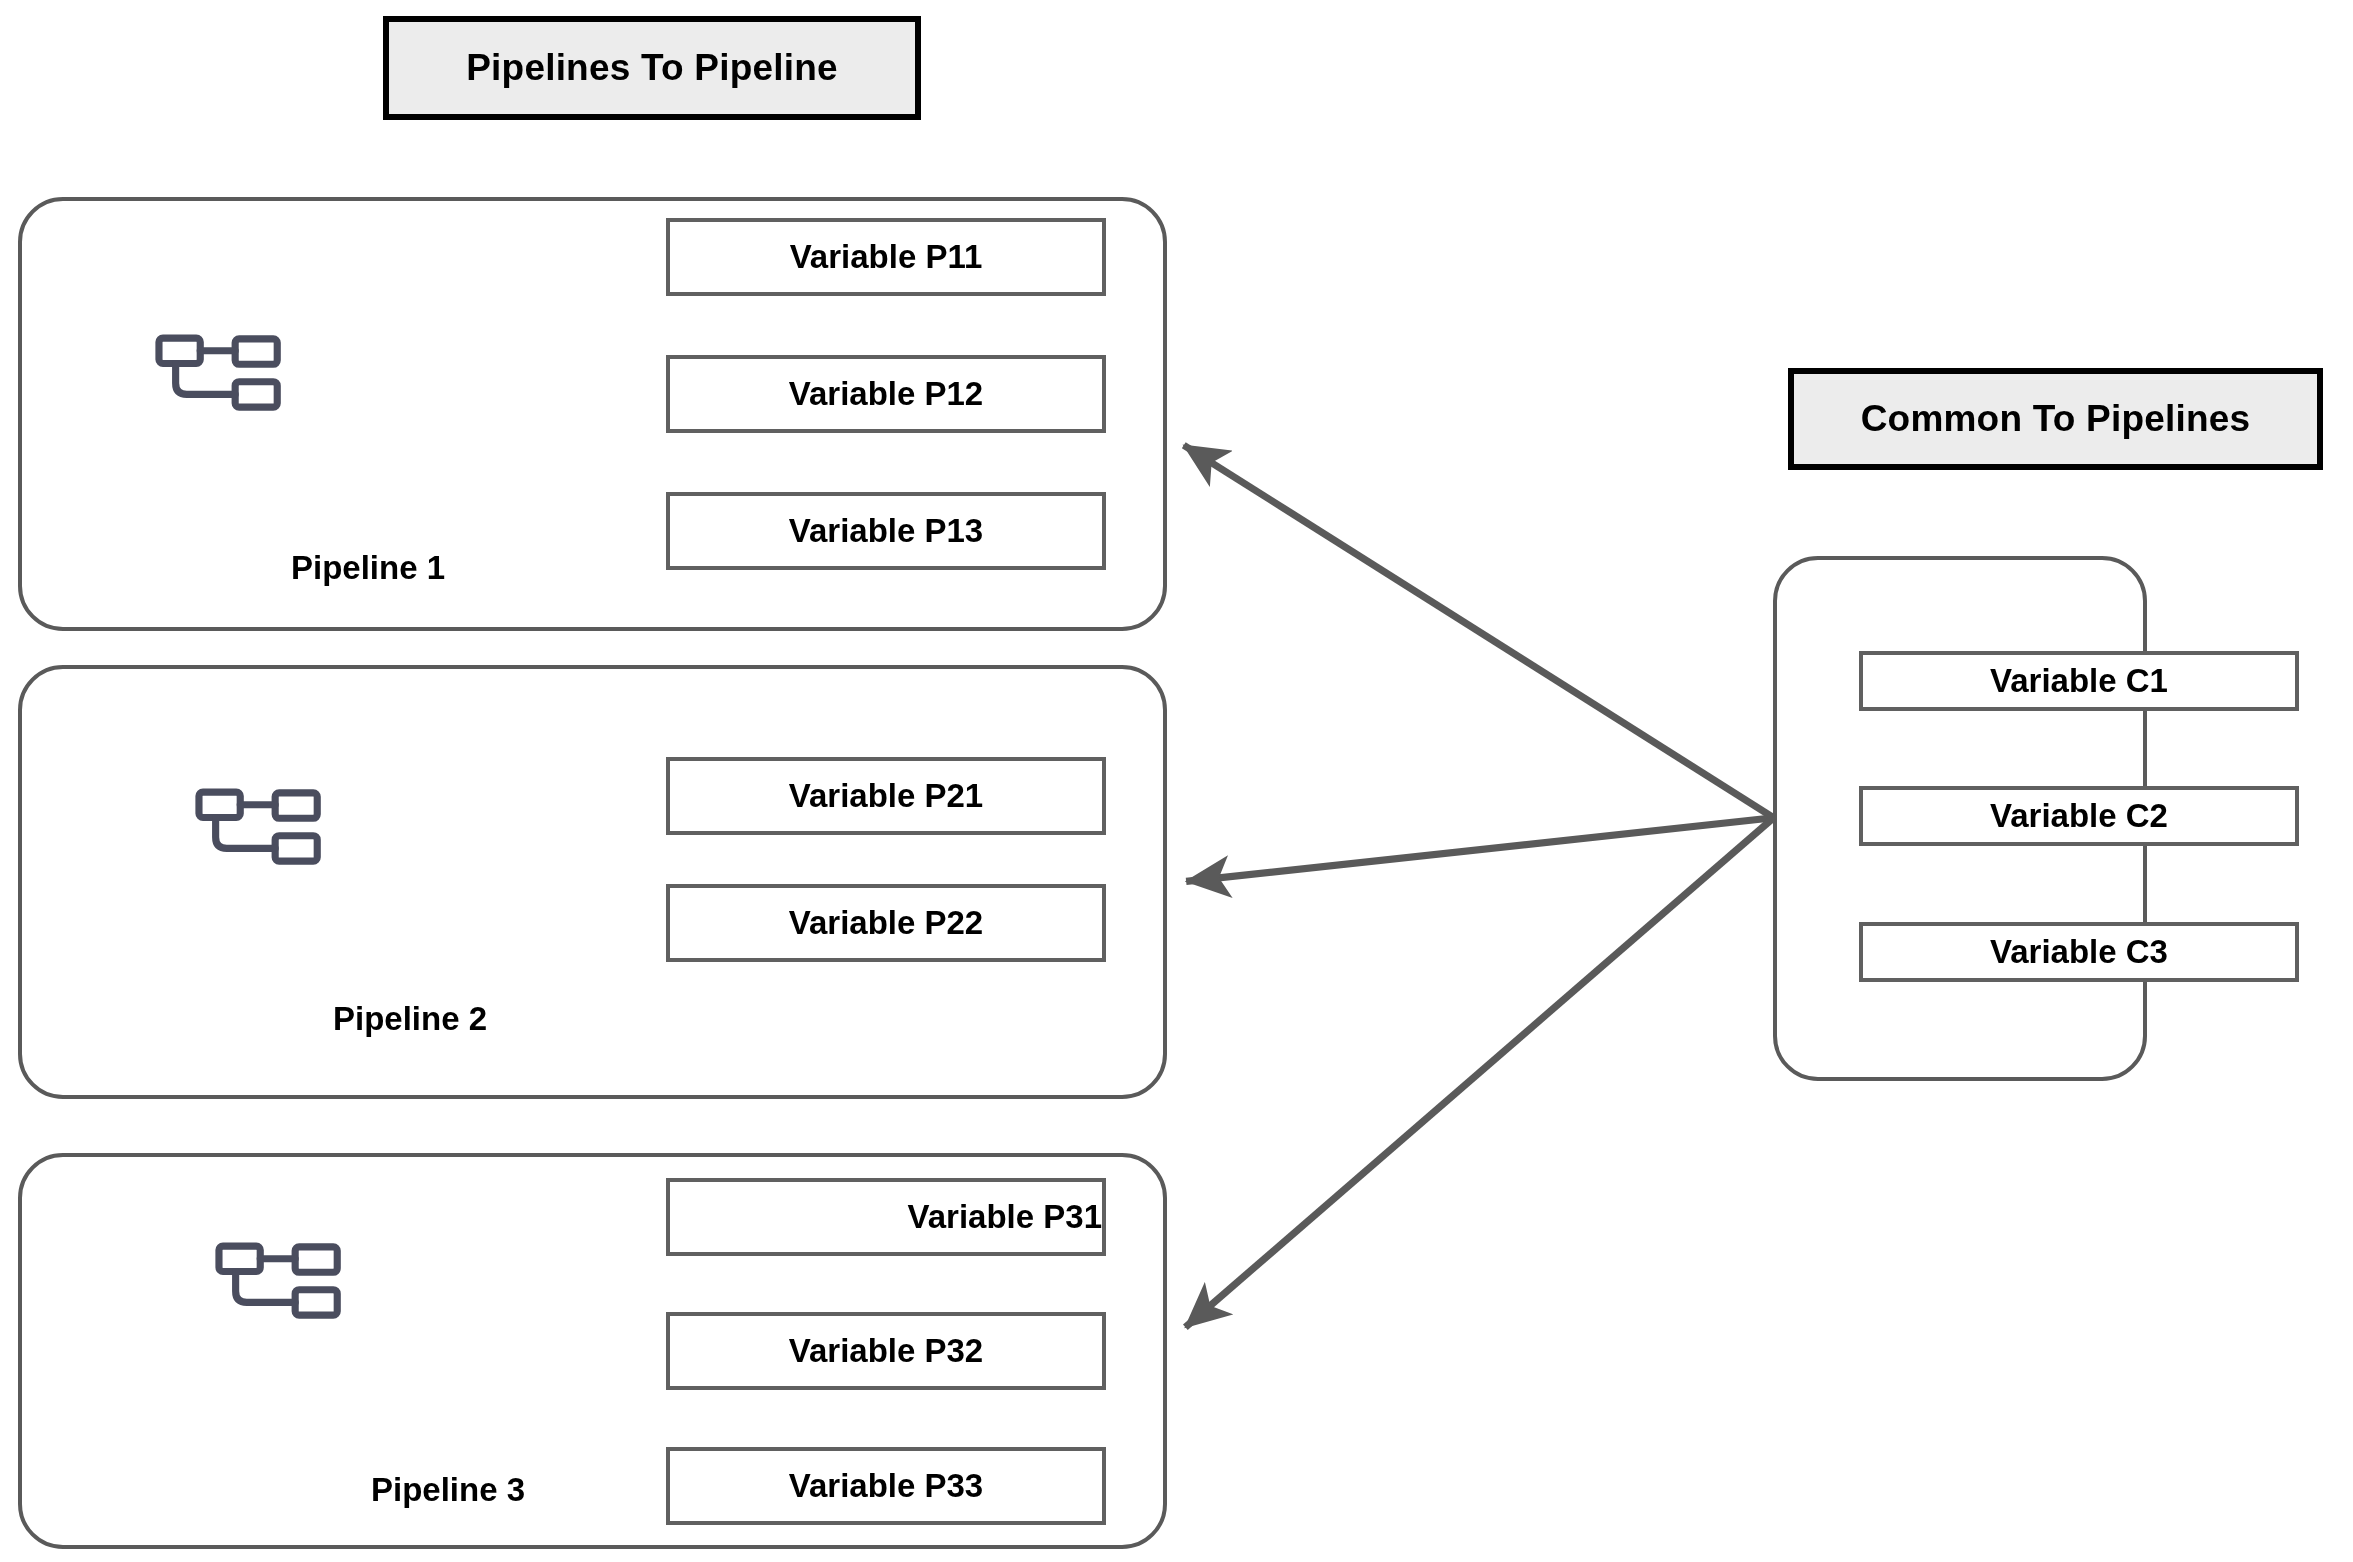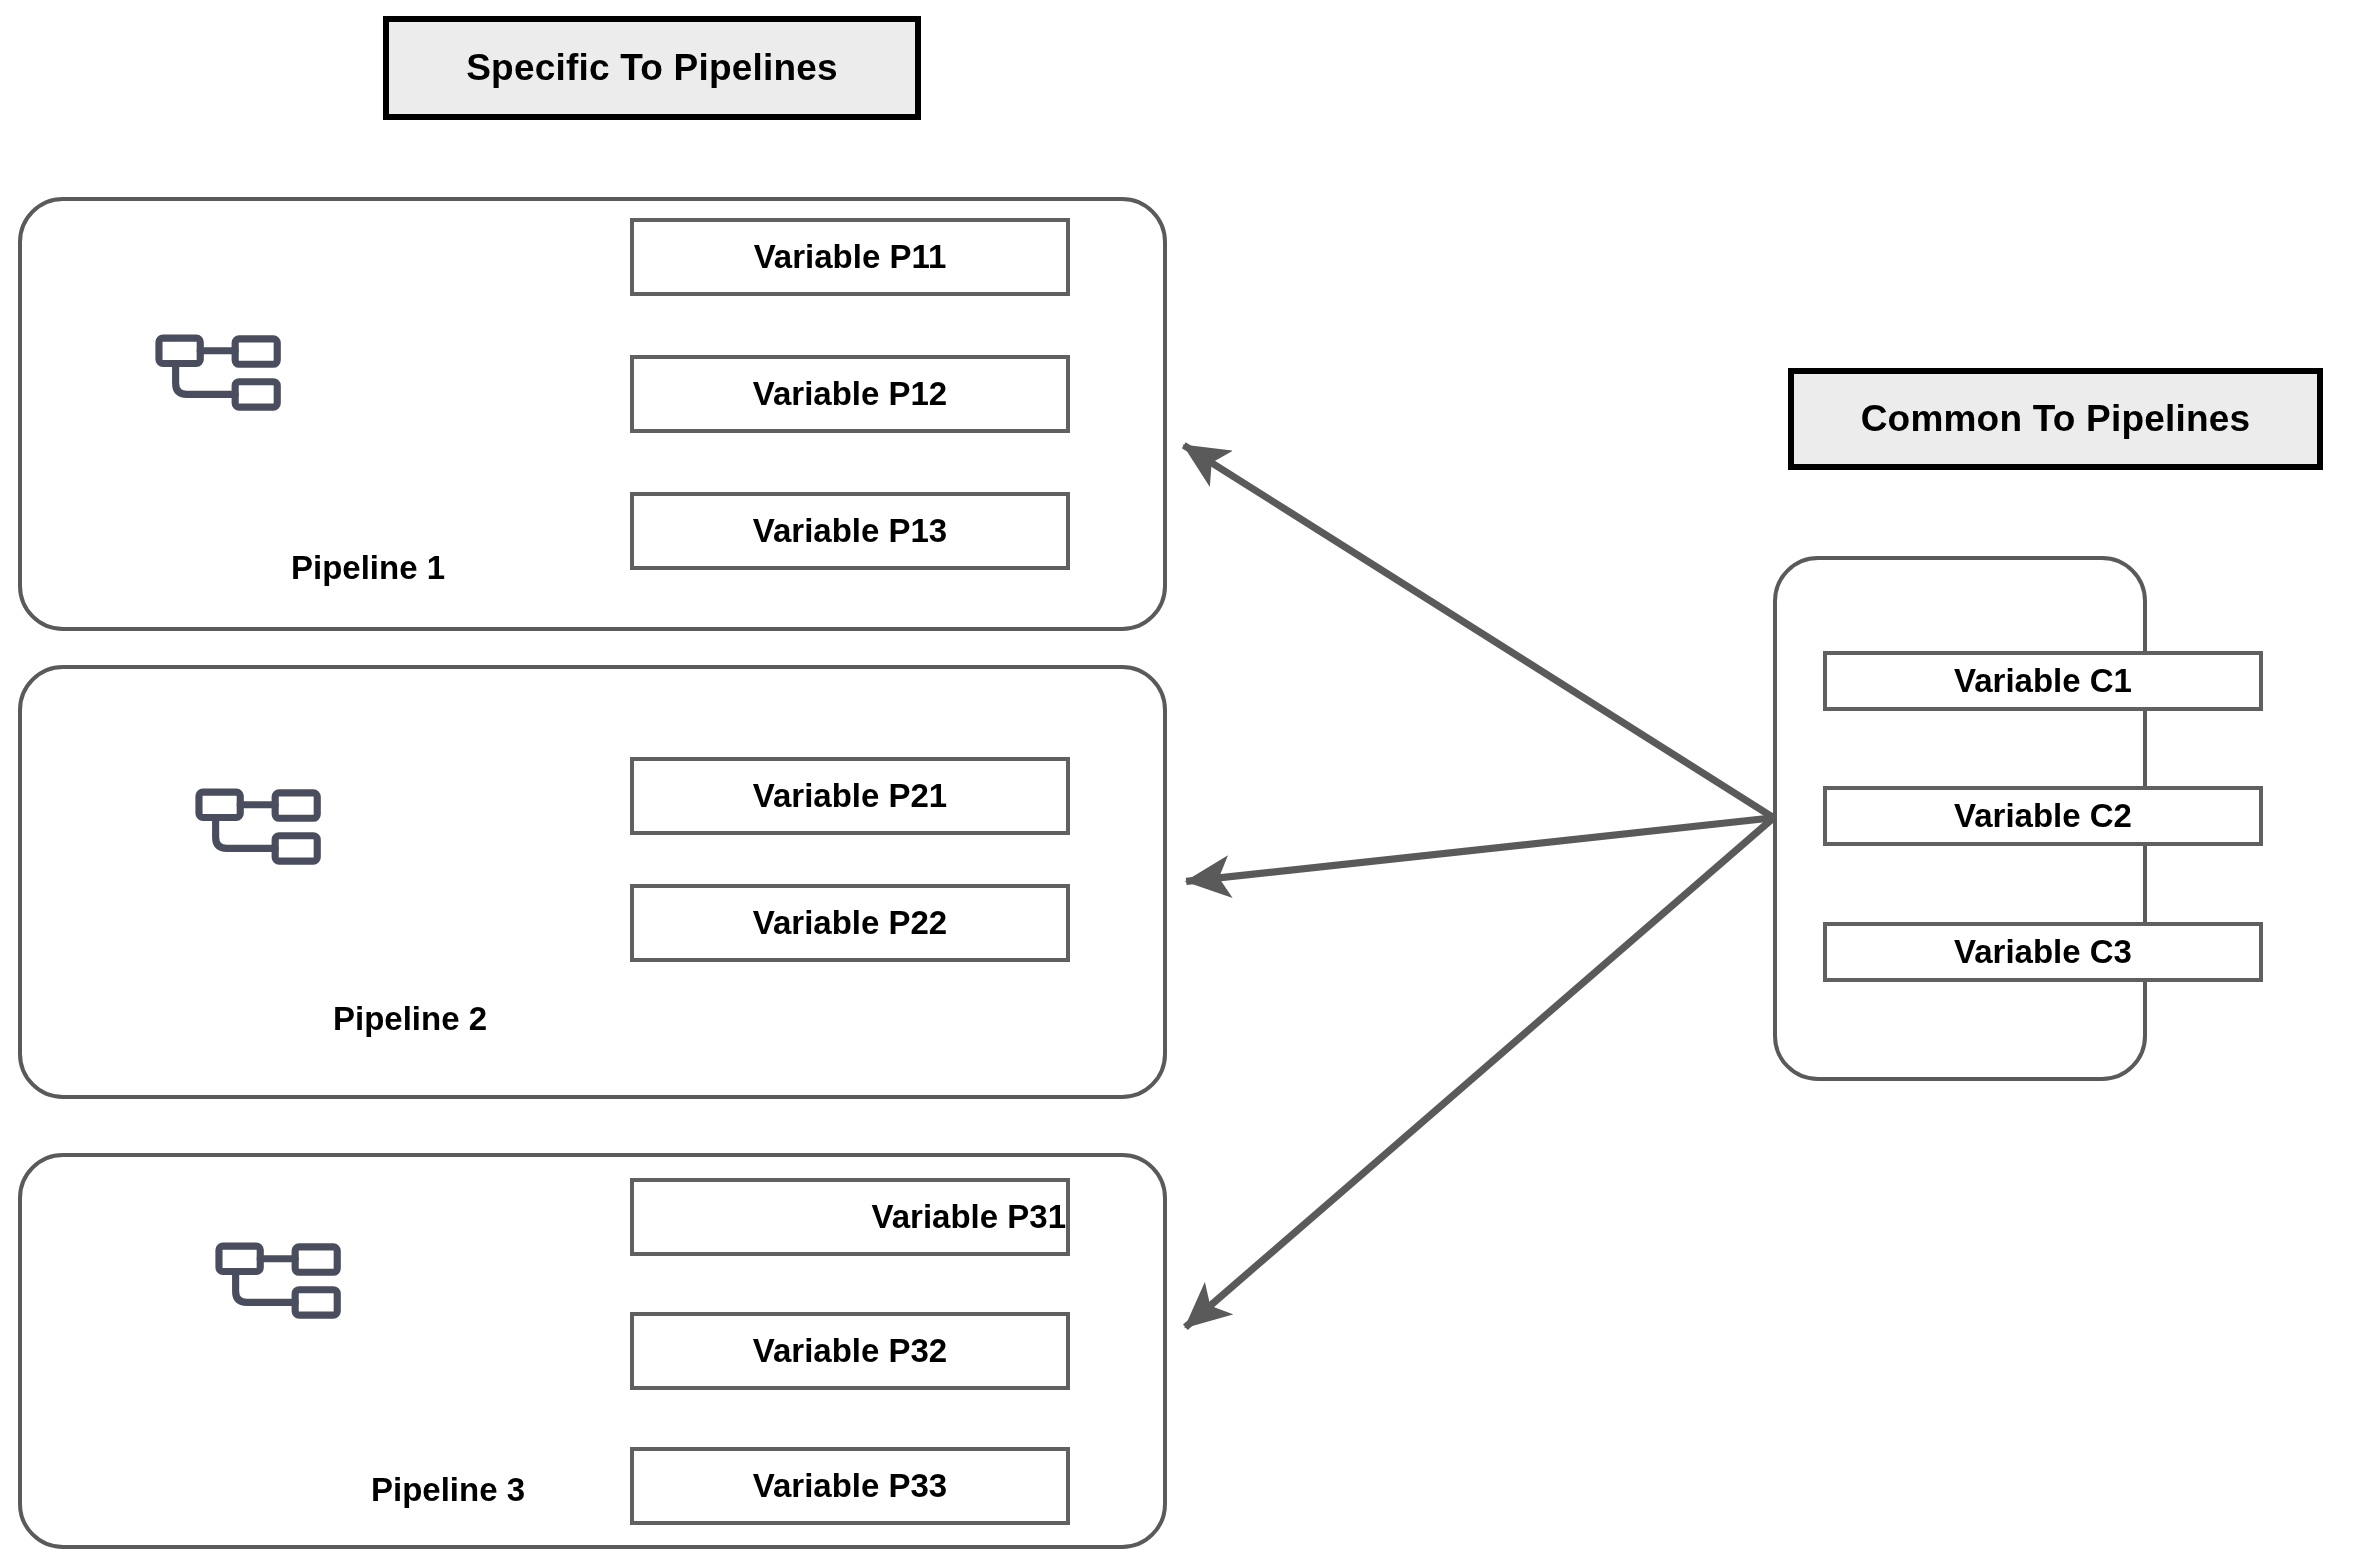--- a/index.html
+++ b/index.html
@@ -61,20 +61,21 @@
 
   
   .var-box {
     position: absolute;
     border: 4.8px solid #606060;
     background: #ffffff;
     box-sizing: border-box;
     display: flex;
     align-items: center;
     justify-content: center;
+    margin-left: 36px;
   }
   .var-box .var-label {
     font-size: 33px;
     font-weight: bold;
     color: #000000;
     white-space: nowrap;
   }
 
   
   .var-p { left: 630px; width: 440px; height: 78px; }
@@ -122,21 +123,21 @@
     height: 1563px;
     pointer-events: none;
   }
 </style>
 </head>
 <body>
 
 <div id="canvas">
 
   <div id="hdr-specific" class="header-box">
-    <span class="header-label">Specific To Pipelines</span>
+    <span class="header-label">Pipelines To Pipeline</span>
   </div>
 
   <div id="hdr-common" class="header-box">
     <span class="header-label">Common To Pipelines</span>
   </div>
 
   <div id="pipeline-group-1" class="round-group"></div>
 
   <svg id="pipe-icon-1" class="pipeline-icon" width="127" height="78" viewBox="0 0 160 98">
     <g fill="none" stroke="#4a4d5e" stroke-width="9" stroke-linecap="round" stroke-linejoin="round">

